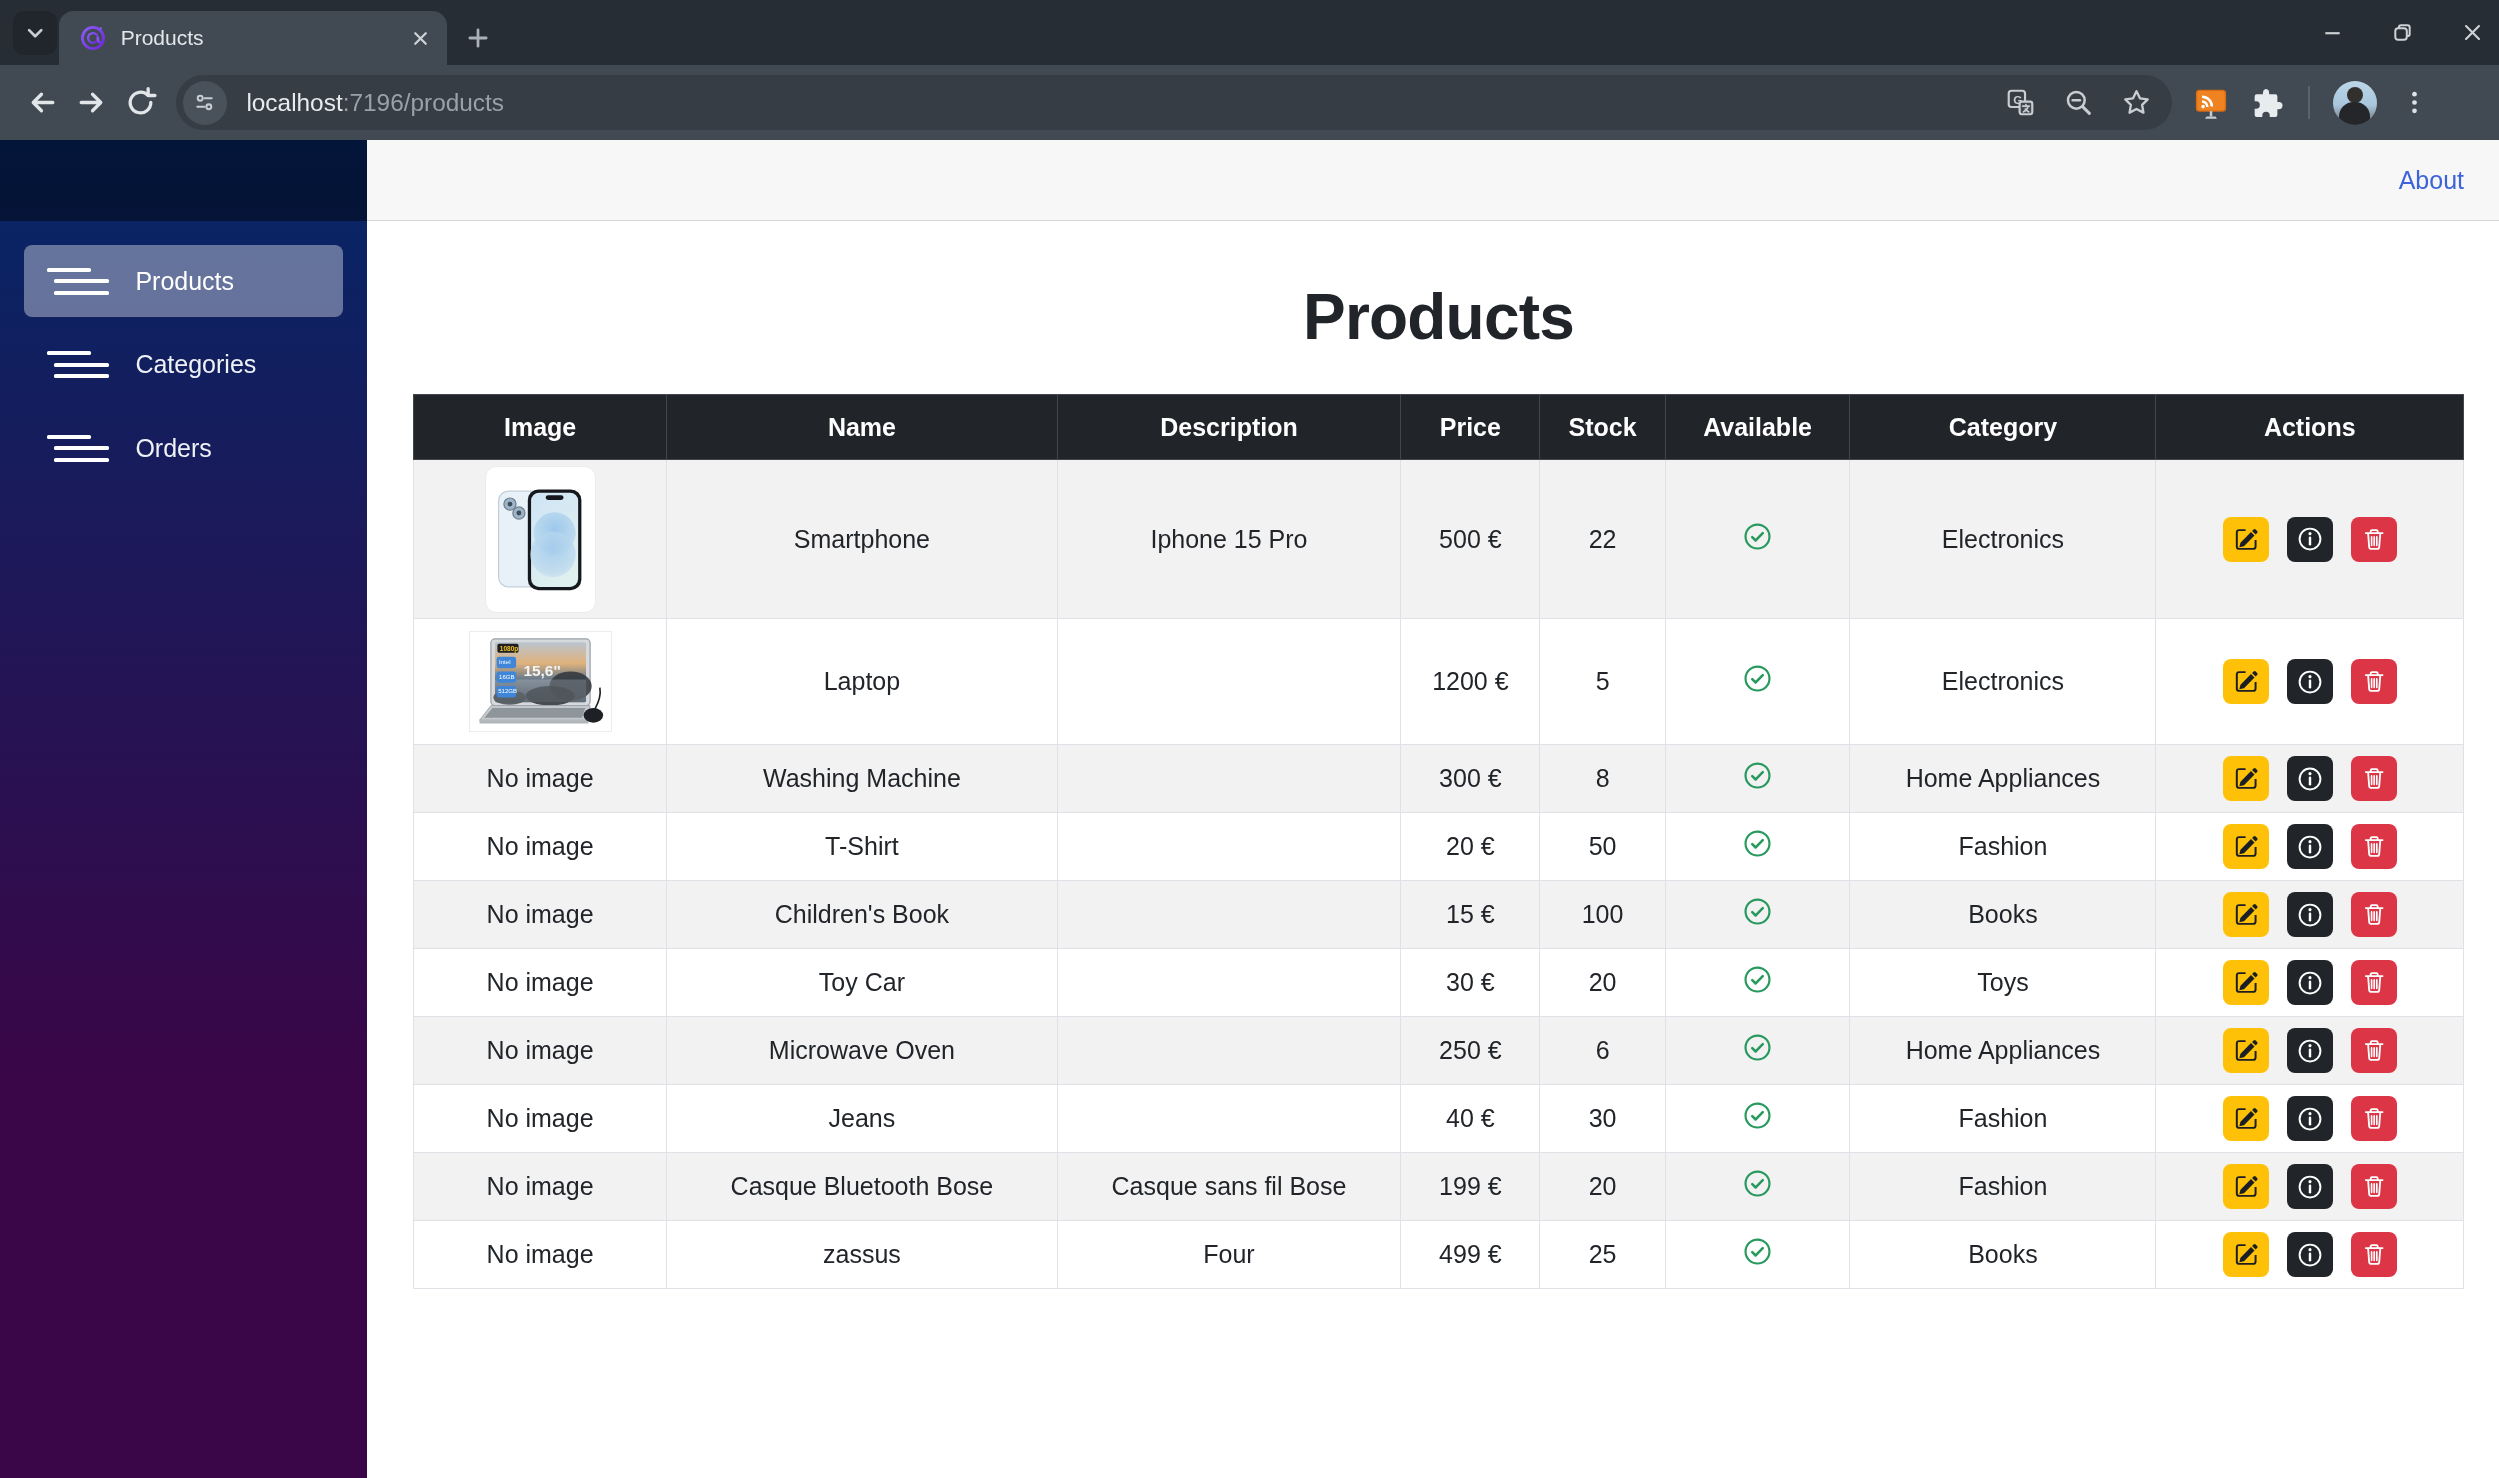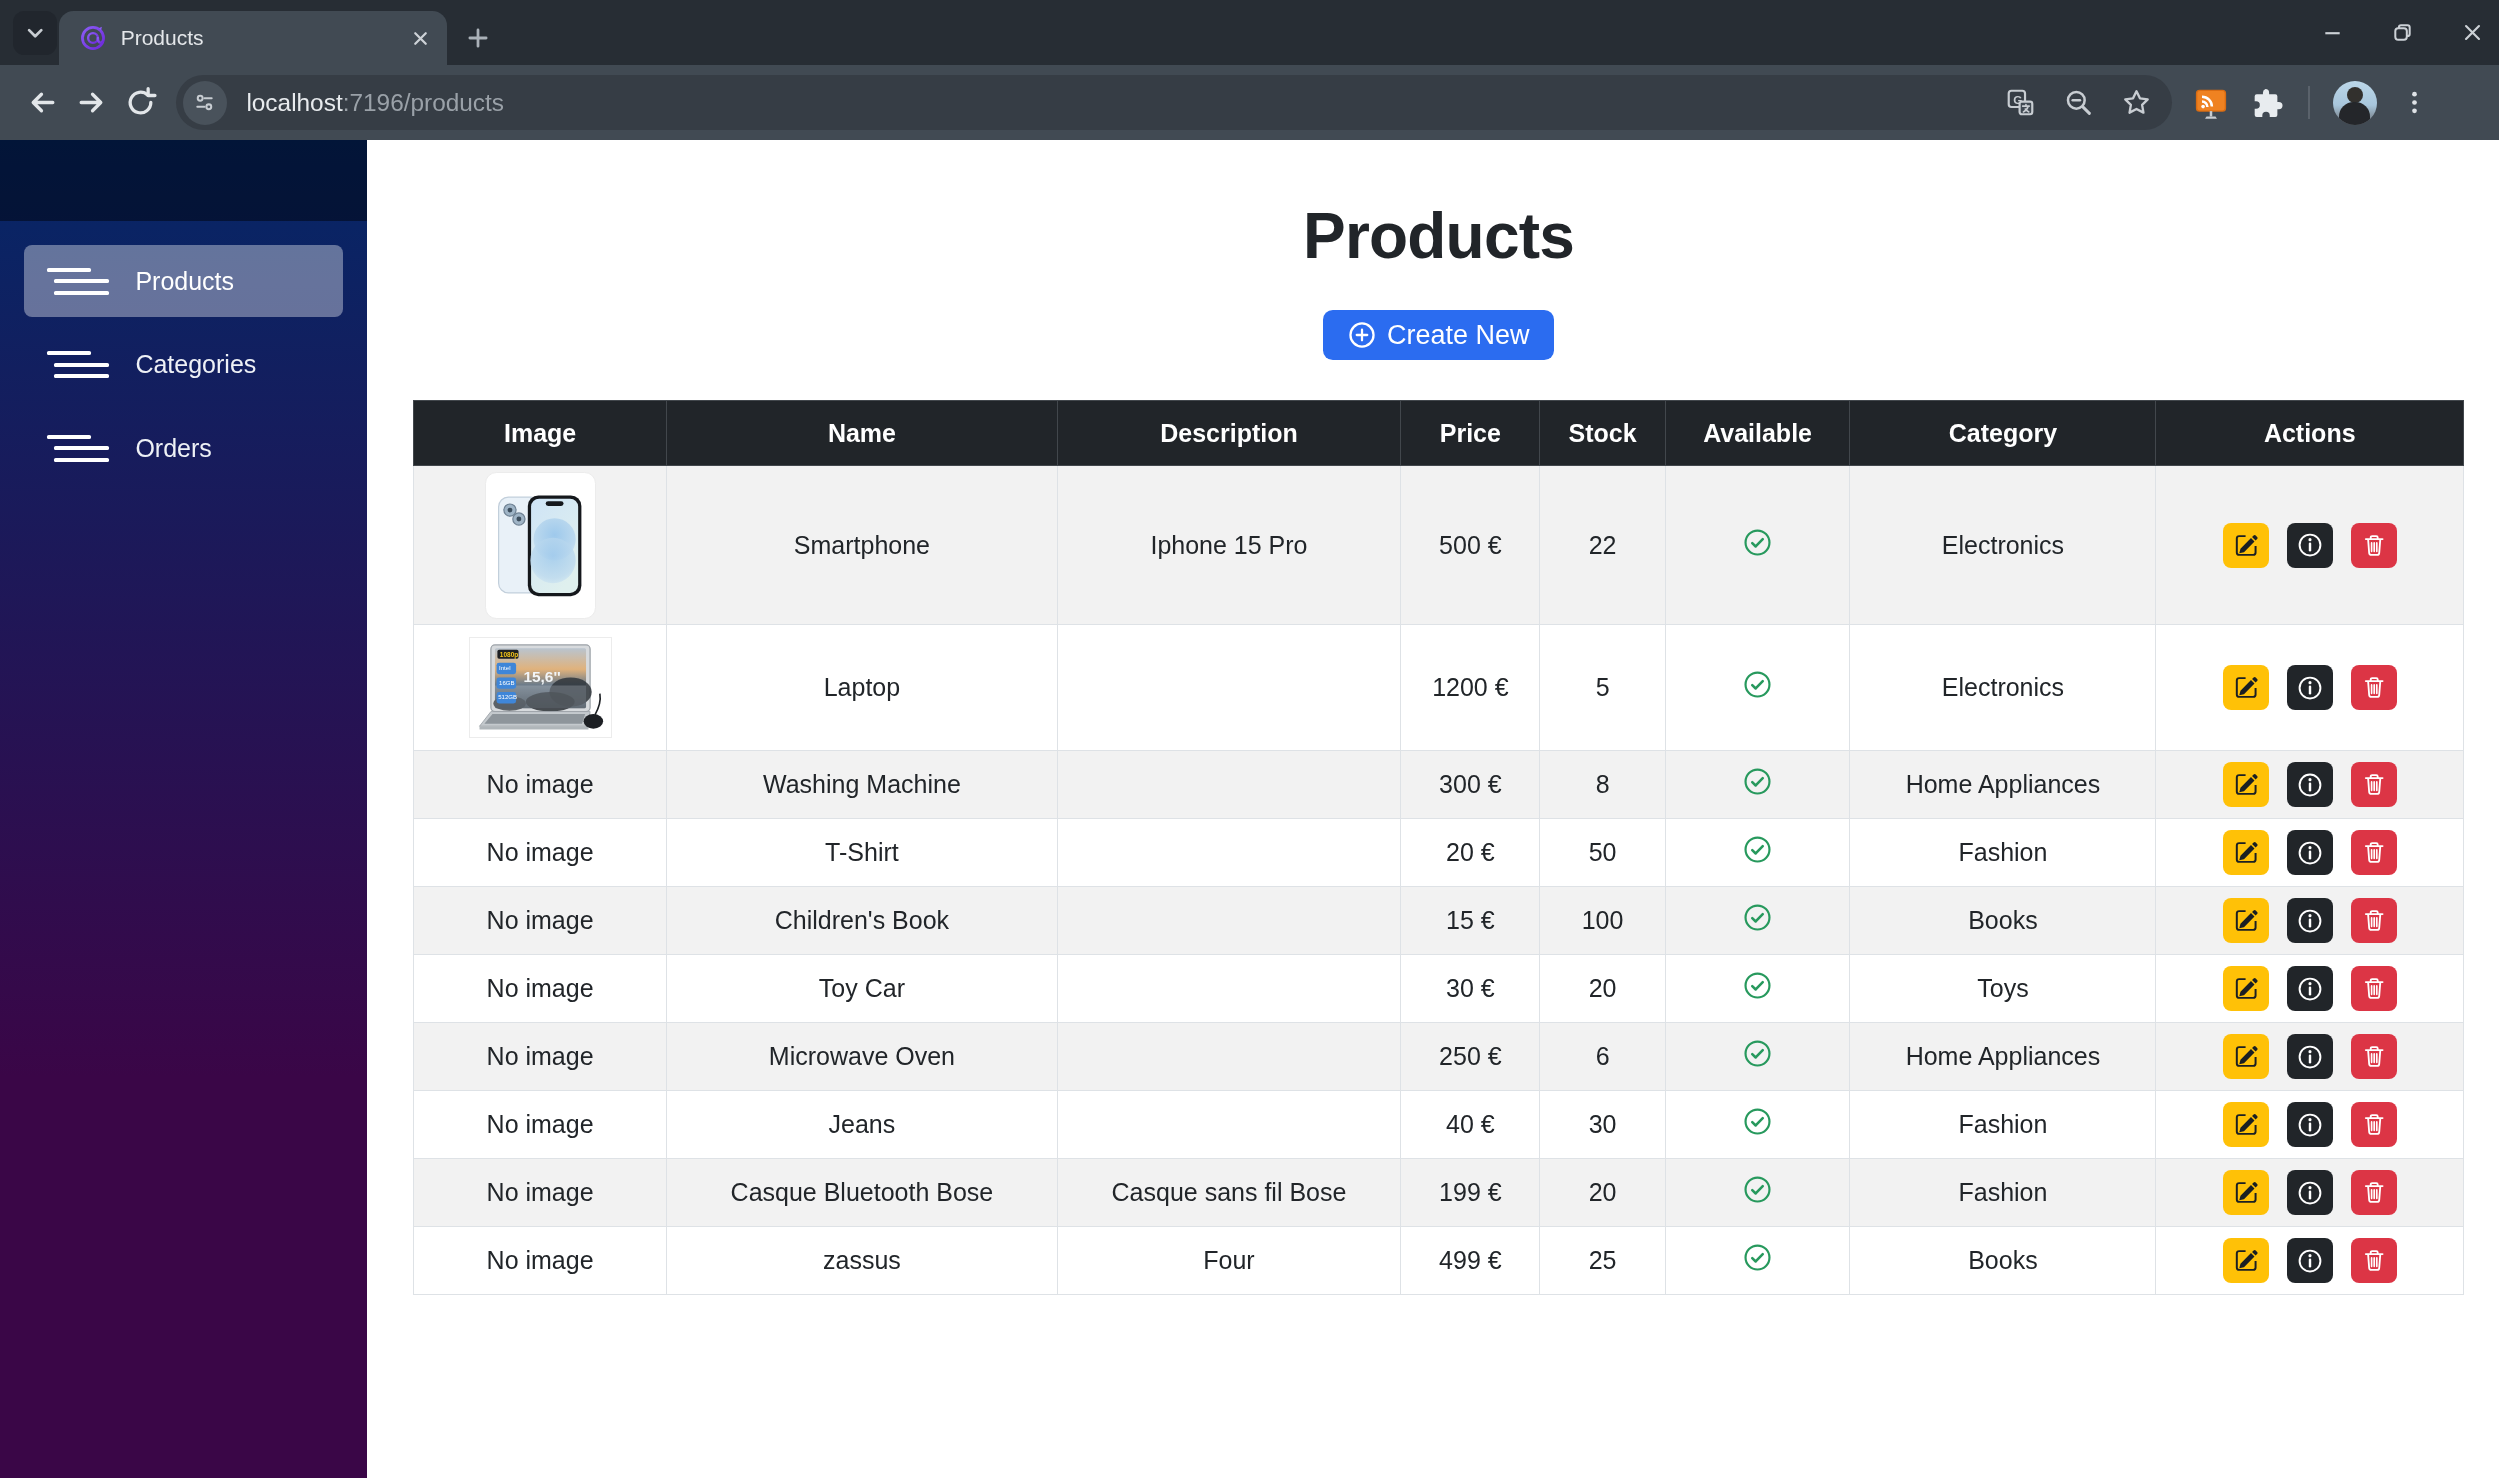--- a/index.html
+++ b/index.html
@@ -209,31 +209,25 @@
             <span class="l1"></span>
             <span class="l2"></span>
             <span class="l3"></span>
           </span>
         <span>Orders</span>
       </div>
     </div>
   </div>
 
   <div class="main">
+    <div class="top-row">
+      <a class="about-link">About</a>
+    </div>
     <div class="content">
       <h1 class="page-title">Products</h1>
-      <div class="btn-row">
-        <button class="create-btn">
-          <svg width="28" height="28" viewBox="0 0 16 16">
-            <circle cx="8" cy="8" r="6.6" fill="none" stroke="#fff" stroke-width="1.3"></circle>
-            <path d="M8 5v6M5 8h6" stroke="#fff" stroke-width="1.3" stroke-linecap="round"></path>
-          </svg>
-          <span>Create New</span>
-        </button>
-      </div>
 
       <table class="products">
         <colgroup>
           <col style="width:12.35%">
             <col style="width:19.05%">
             <col style="width:16.76%">
             <col style="width:6.79%">
           <col style="width:6.11%">
             <col style="width:9.01%">
             <col style="width:14.93%">

